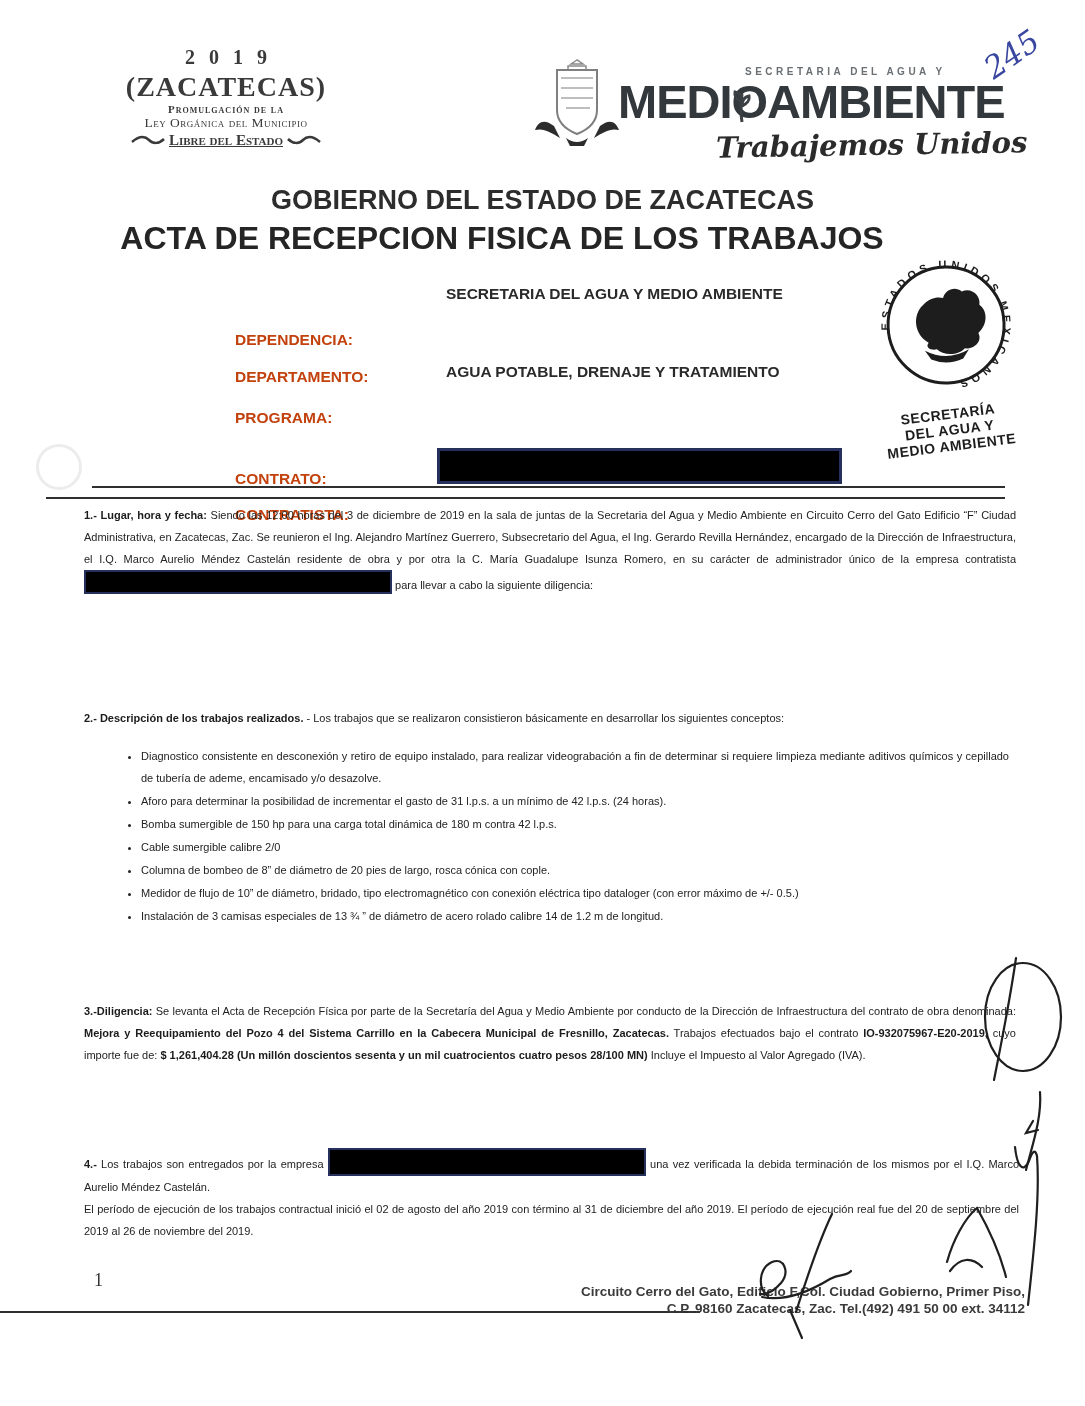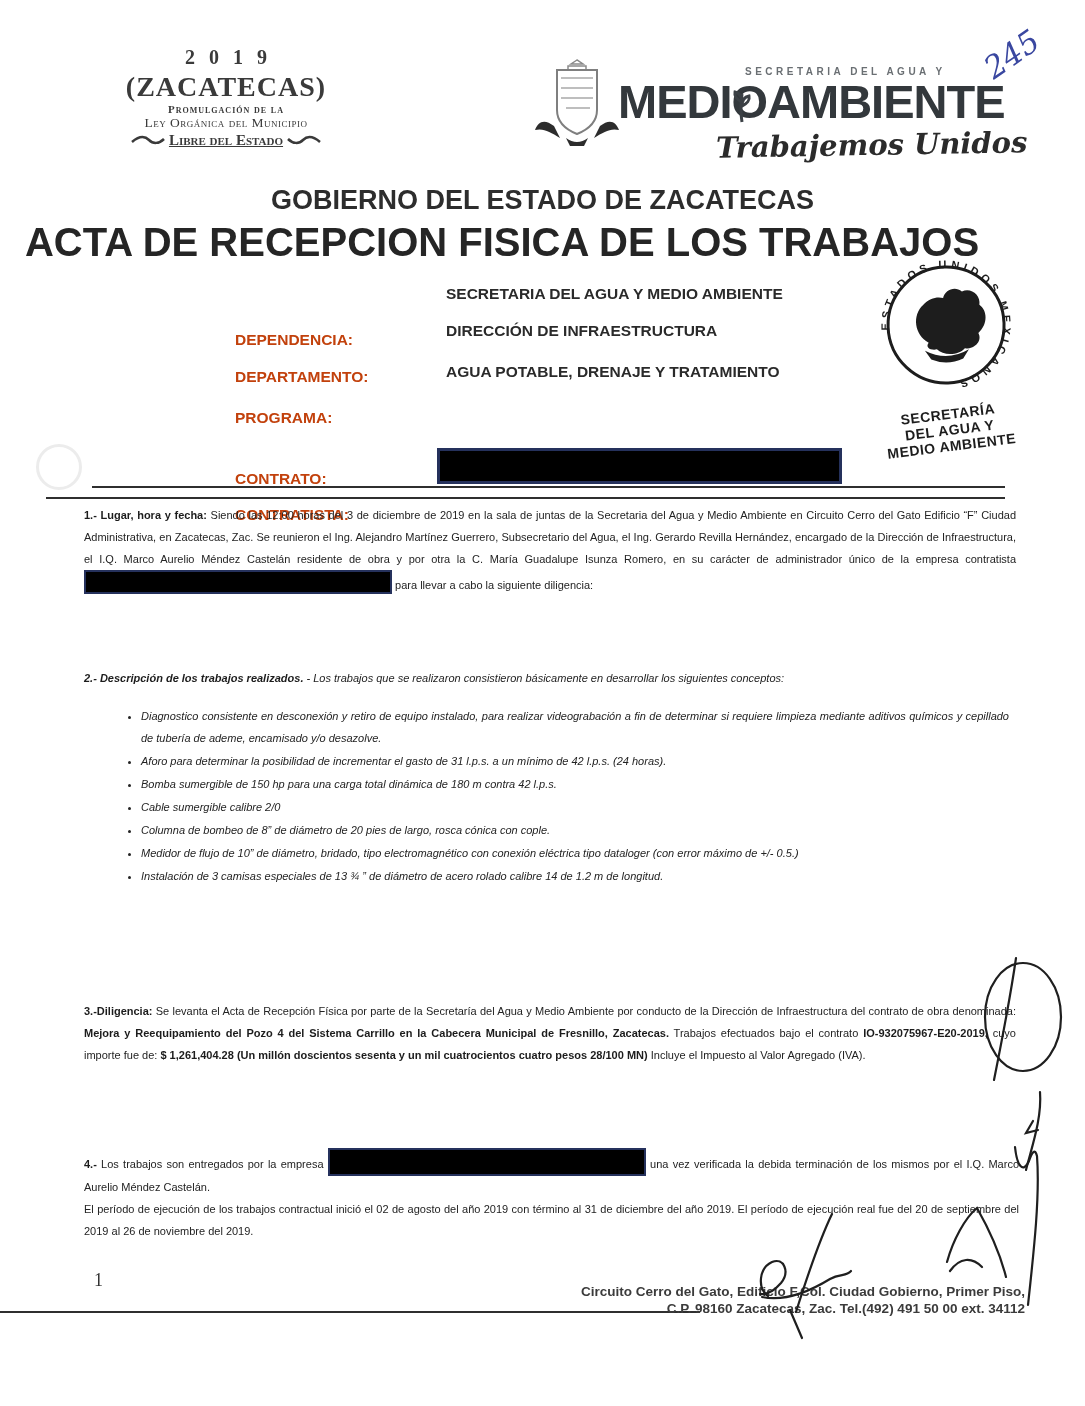--- a/index.html
+++ b/index.html
@@ -30,21 +30,21 @@
   .sam-tagline { left:716px; top:128px; font-family:"DejaVu Serif", serif;
     font-style:italic; font-size:29px; font-weight:bold; color:#2b2b2b;
     transform:rotate(-1deg); }
   .handwritten-num { left:982px; top:36px; font-family:"DejaVu Serif", serif;
     font-style:italic; font-size:31px; color:#3a47a0; transform:rotate(-35deg); }
 
   
   .doc-title1 { left:0; top:185px; width:1085px; text-align:center;
     font-size:27px; font-weight:bold; letter-spacing:0px; color:#2d2d2d; }
   .doc-title2 { left:0; top:220px; width:1004px; text-align:center;
-    font-size:40px; font-weight:900; color:#252525; }
+    font-size:32px; font-weight:900; color:#252525; }
 
   
   .field-label { left:235px; font-size:15.5px; font-weight:bold; color:#c2410c;margin-top:46px; }
   .field-value { left:446px; font-size:15.5px; font-weight:bold; color:#2a2a2a; width:430px; }
   .redact { background:#000; border:3px solid #25315c; }
 
   
   .stamp { left:862px; top:250px; width:170px; text-align:center;
     transform:rotate(-2deg); color:#1d1d1d; }
   .stamp-caption { font-size:14px; font-weight:bold; line-height:16px;
@@ -116,21 +116,20 @@
   <div class="abs sam-tagline">Trabajemos Unidos</div>
   <div class="abs handwritten-num">245</div>
 
   <div class="abs doc-title1">GOBIERNO DEL ESTADO DE ZACATECAS</div>
   <div class="abs doc-title2">ACTA DE RECEPCION FISICA DE LOS TRABAJOS</div>
 
   <div class="abs field-label" style="top:285px;">DEPENDENCIA:</div>
   <div class="abs field-value" style="top:285px;">SECRETARIA DEL AGUA Y MEDIO AMBIENTE</div>
 
   <div class="abs field-label" style="top:322px;">DEPARTAMENTO:</div>
-  <div class="abs field-value" style="top:322px;">DIRECCIÓN DE INFRAESTRUCTURA</div>
 
   <div class="abs field-label" style="top:363px;">PROGRAMA:</div>
   <div class="abs field-value" style="top:363px;">
     <div>AGUA POTABLE, DRENAJE Y TRATAMIENTO</div>
   </div>
 
   <div class="abs field-label" style="top:424px;">CONTRATO:</div>
 
   <div class="abs field-label" style="top:460px;">CONTRATISTA:</div>
   <div class="abs redact" style="left:437px; top:448px; width:405px; height:36px;"></div>
@@ -155,21 +154,21 @@
   </div>
 
   <div class="abs punch-hole"></div>
   <div class="abs rule" style="left:92px; top:486px; width:913px;"></div>
   <div class="abs rule" style="left:46px; top:497px; width:959px;"></div>
 
   <div class="abs para" style="left:84px; top:504px; width:932px;">
     <b>1.- Lugar, hora y fecha:</b><span> Siendo las 12:00 horas del 3 de diciembre de 2019 en la sala de juntas de la Secretaria del Agua y Medio Ambiente en Circuito Cerro del Gato Edificio “F” Ciudad Administrativa, en Zacatecas, Zac.  Se reunieron el Ing. Alejandro Martínez Guerrero, Subsecretario del Agua, el Ing. Gerardo Revilla Hernández, encargado de la Dirección de Infraestructura, el I.Q. Marco Aurelio Méndez Castelán residente de obra y por otra la C. María Guadalupe Isunza Romero, en su carácter de administrador único de la empresa contratista </span><span class="inline-redact" style="width:308px;"></span><span> para llevar a cabo la siguiente diligencia:</span>
   </div>
 
-  <div class="abs para" style="left:84px; top:667px; width:932px;font-style:italic;">
+  <div class="abs para" style="left:84px; top:707px; width:932px;">
     <b>2.- Descripción de los trabajos realizados.</b><span> - Los trabajos que se realizaron consistieron básicamente en desarrollar los siguientes conceptos:</span>
     <ul class="bullets">
       <li>Diagnostico consistente en desconexión y retiro de equipo instalado, para realizar videograbación a fin de determinar si requiere limpieza mediante aditivos químicos y cepillado de tubería de ademe, encamisado y/o desazolve.</li>
       <li>Aforo para determinar la posibilidad de incrementar el gasto de 31 l.p.s. a un mínimo de 42 l.p.s. (24 horas).</li>
       <li>Bomba sumergible de 150 hp para una carga total dinámica de 180 m contra 42 l.p.s.</li>
       <li>Cable sumergible calibre 2/0</li>
       <li>Columna de bombeo de 8” de diámetro de 20 pies de largo, rosca cónica con cople.</li>
       <li>Medidor de flujo de 10” de diámetro, bridado, tipo electromagnético con conexión eléctrica tipo dataloger (con error máximo de +/- 0.5.)</li>
       <li>Instalación de 3 camisas especiales de 13 ¾ ” de diámetro de acero rolado calibre 14 de 1.2 m de longitud.</li>
     </ul>

